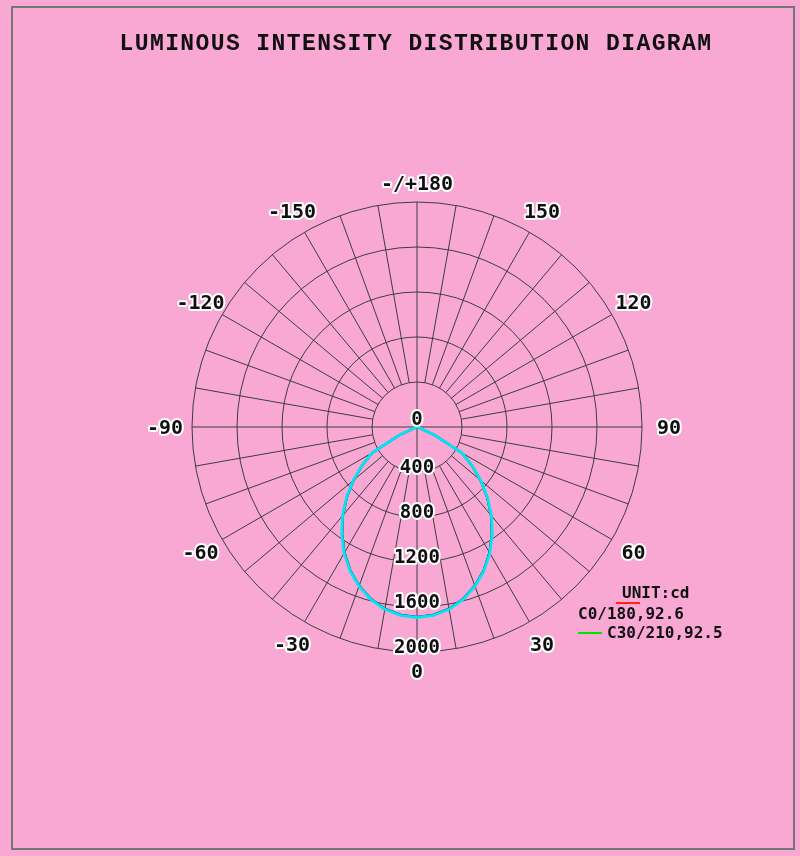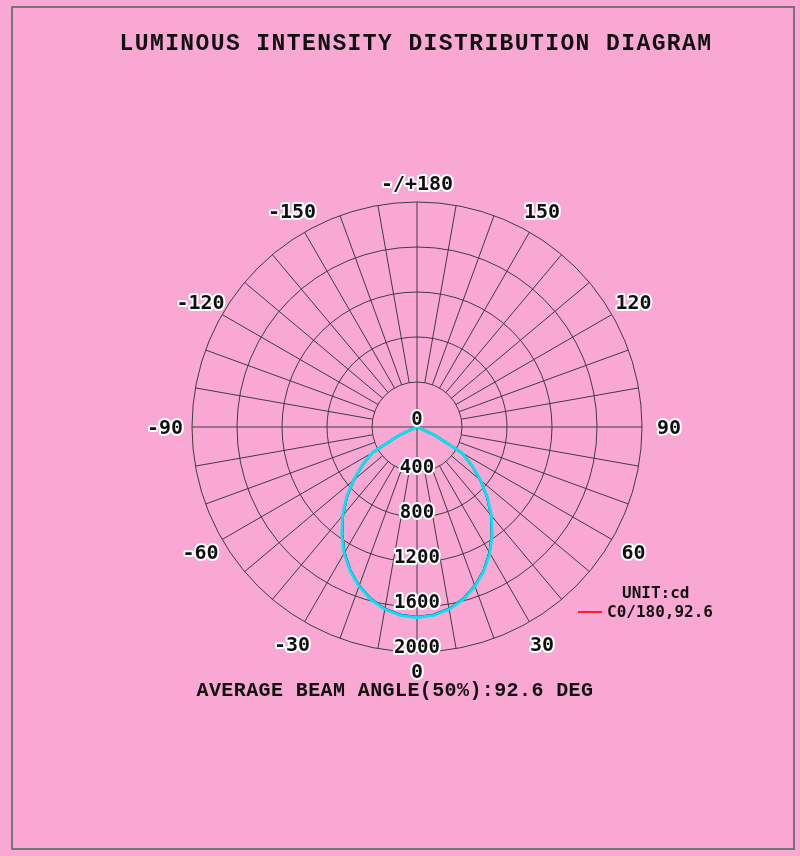--- a/index.html
+++ b/index.html
@@ -92,19 +92,22 @@
       <text x="542.0" y="210.5" text-anchor="middle" dominant-baseline="central" class="glabel angle-label">150</text>
       <text x="417.0" y="183.0" text-anchor="middle" dominant-baseline="central" class="glabel angle-label">-/+180</text>
       <text x="292.0" y="210.5" text-anchor="middle" dominant-baseline="central" class="glabel angle-label">-150</text>
       <text x="200.5" y="302.0" text-anchor="middle" dominant-baseline="central" class="glabel angle-label">-120</text>
       <text x="165.0" y="427.0" text-anchor="middle" dominant-baseline="central" class="glabel angle-label">-90</text>
       <text x="200.5" y="552.0" text-anchor="middle" dominant-baseline="central" class="glabel angle-label">-60</text>
       <text x="292.0" y="643.5" text-anchor="middle" dominant-baseline="central" class="glabel angle-label">-30</text>
     </svg>
   <div class="unit">UNIT:cd</div>
   <div class="legend">
-      <div class="legend-row" style="top: 602px;">
+      <div class="legend-row" style="top: 602px; flex-direction: column;">
         <span class="legend-swatch" style="background: rgb(255, 32, 32);"></span>
         <span class="legend-label">C0/180,92.6</span>
       </div>
+      <div class="legend-row" style="top: 622.5px;">
+        <span class="legend-swatch" style="background: rgb(0, 228, 0);"></span>
+        <span class="legend-label">C30/210,92.5</span>
+      </div>
     </div>
-  <div class="footer">AVERAGE BEAM ANGLE(50%):92.6 DEG</div>
 </div>
 
 </body></html>

